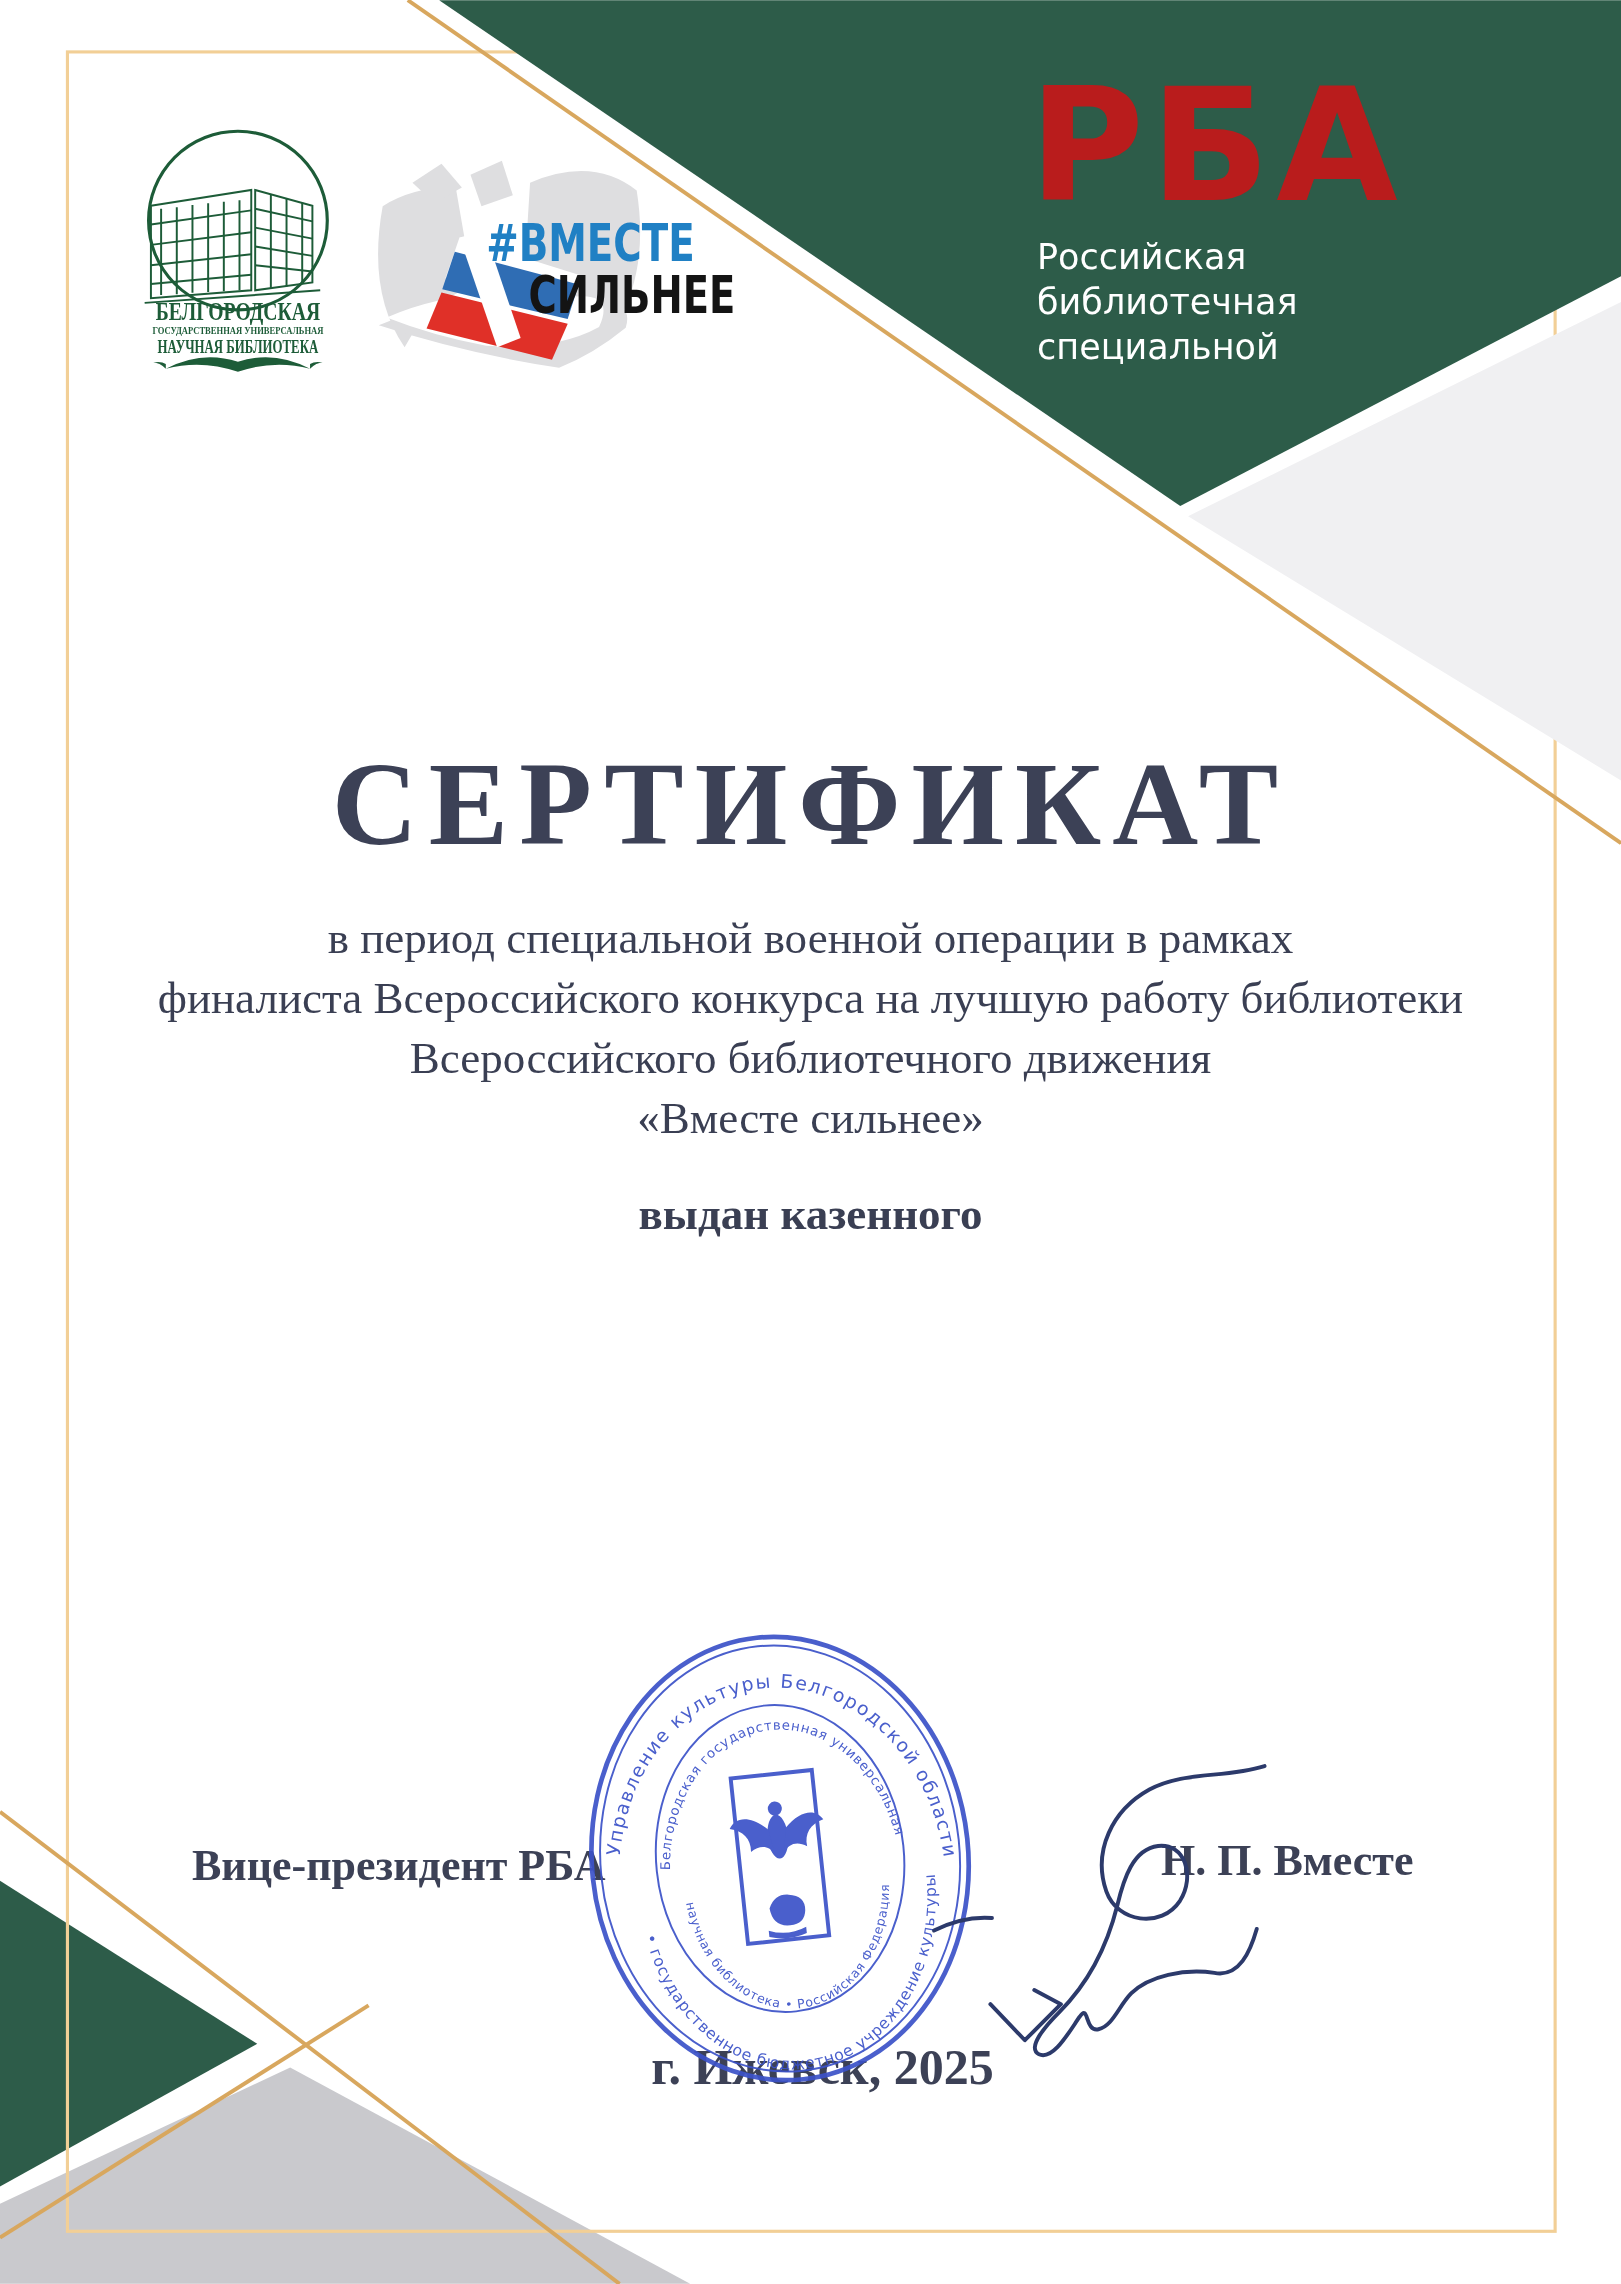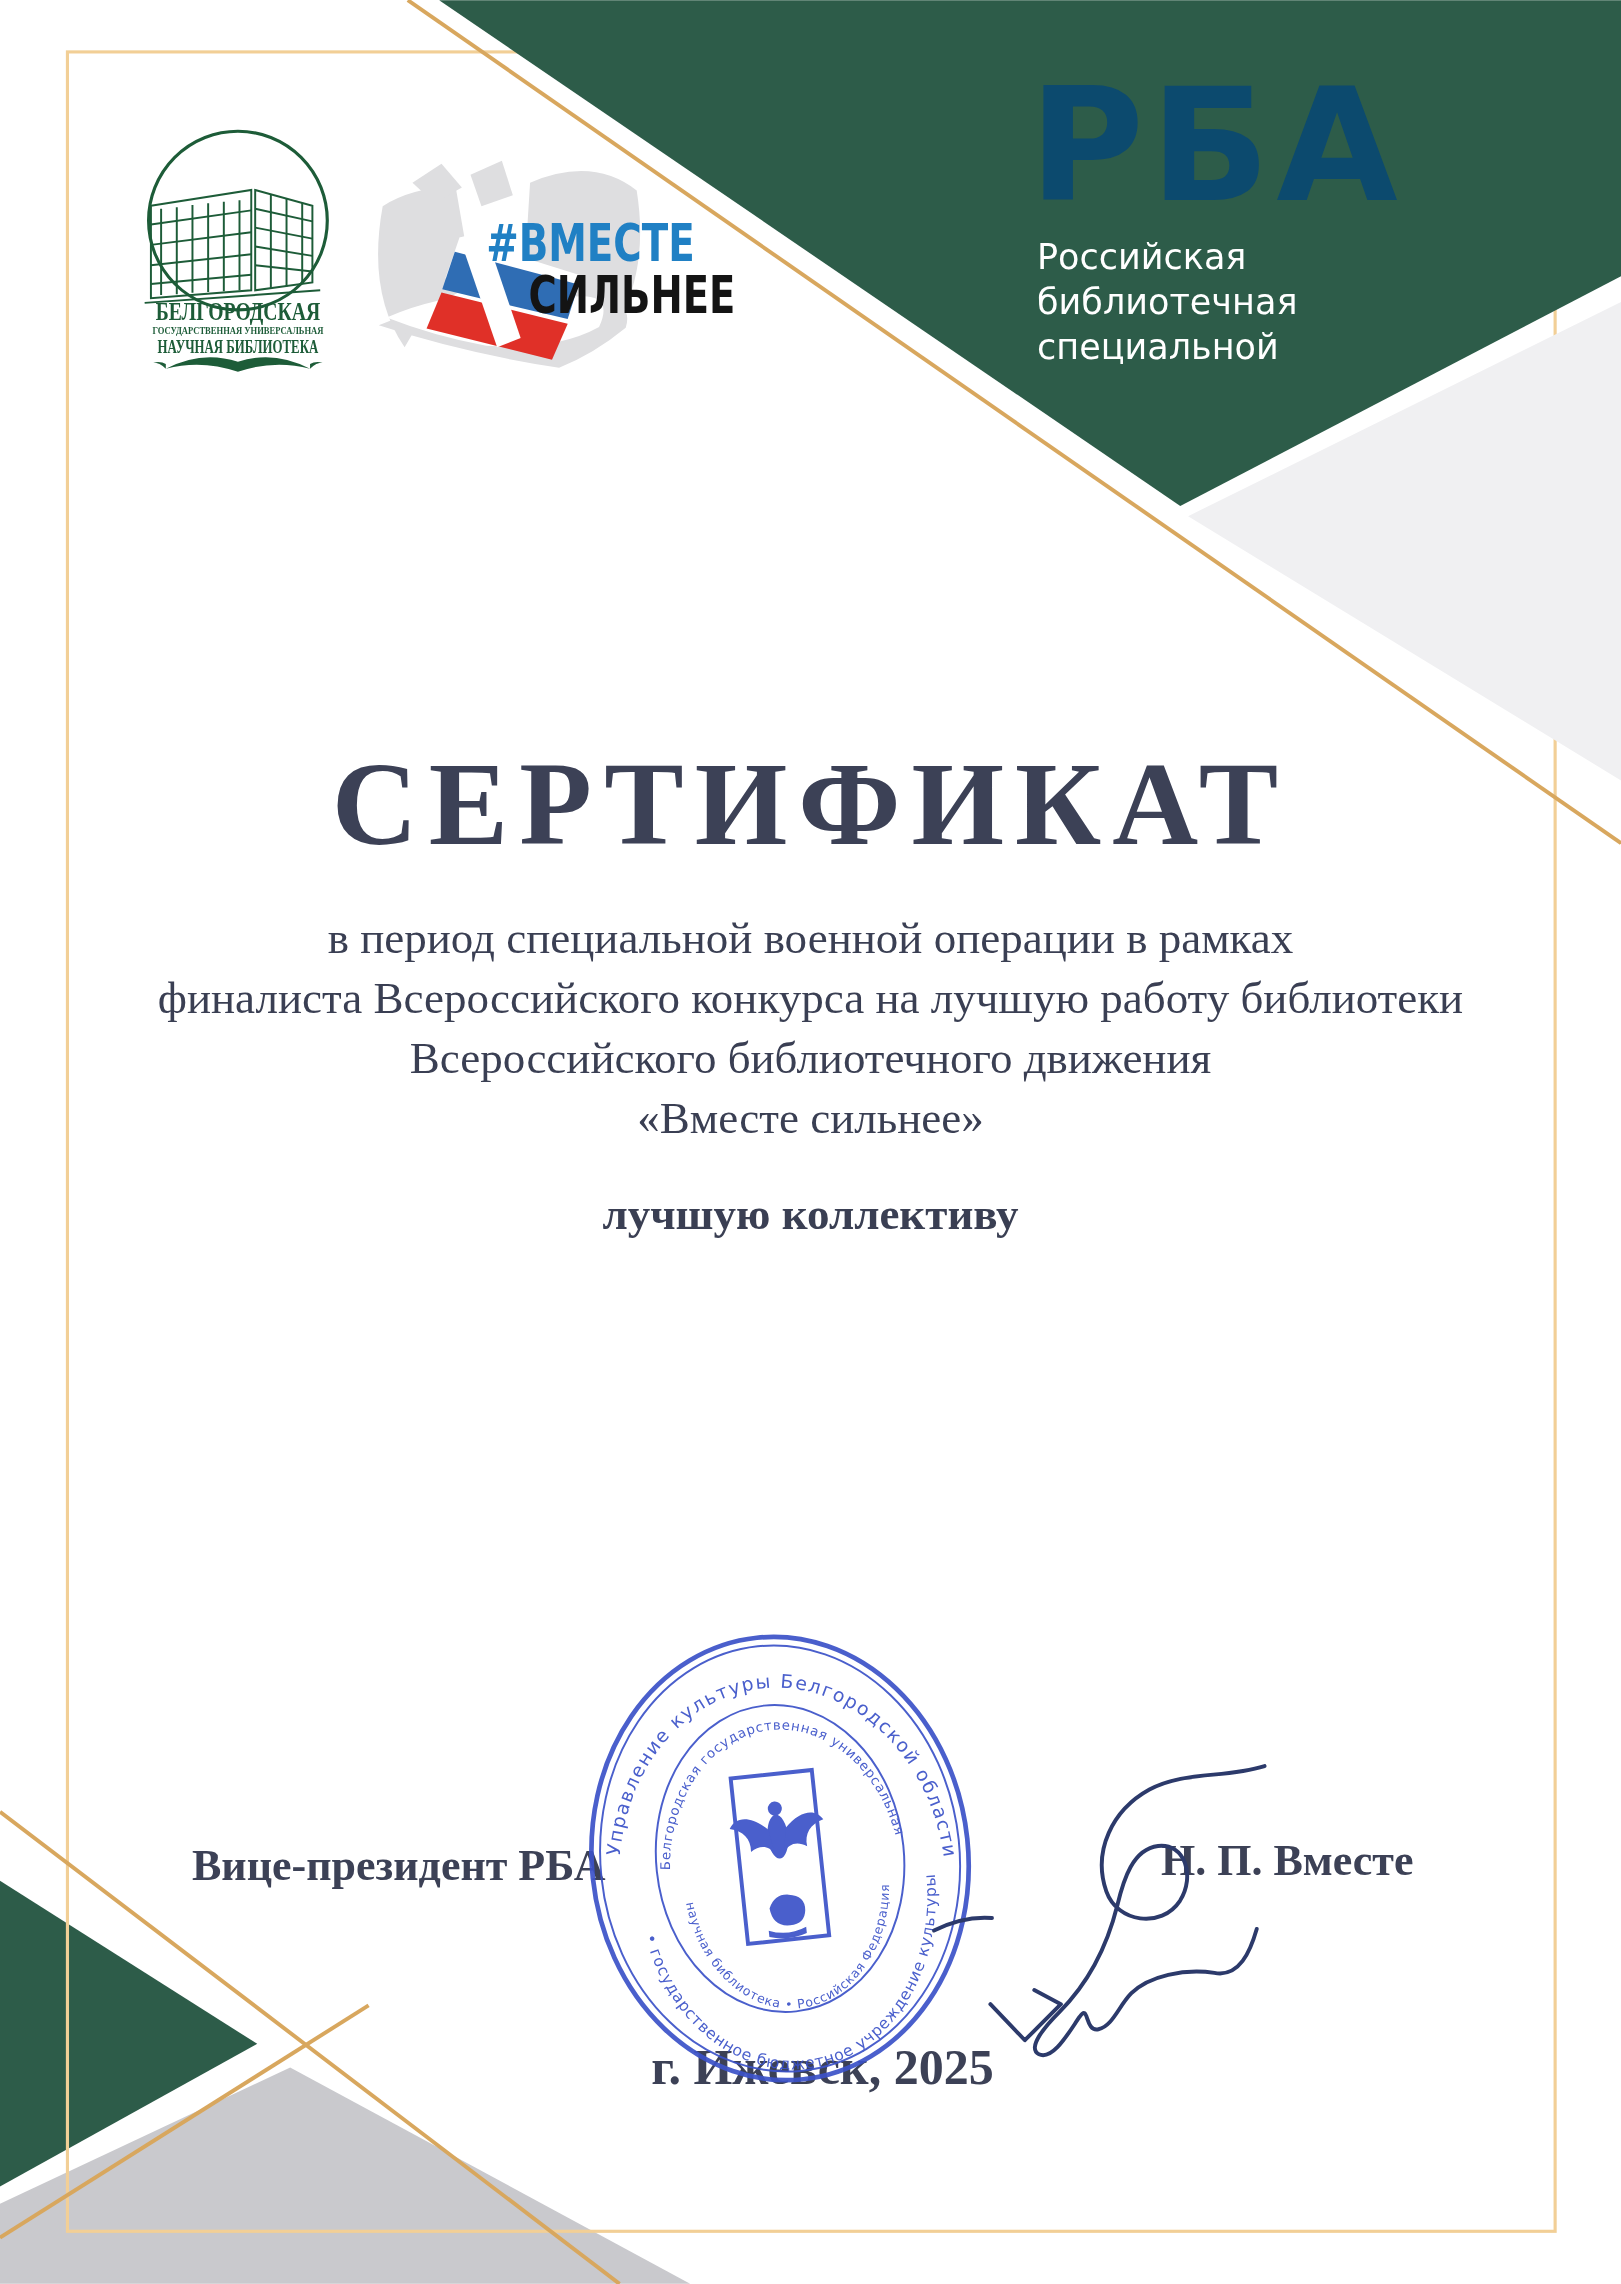--- a/index.html
+++ b/index.html
@@ -17,21 +17,21 @@
   }
   .subtitle{top:908px; font-size:45px; line-height:60px; color:#3a3f53;}
   .awarded{top:1179px; font-size:45px; line-height:71px; color:#3a3f53;}
   .awarded .b{font-weight:bold;}
   .role-label{left:192px; top:1840px; font-size:44px; font-weight:bold; white-space:nowrap;}
   .signer-name{left:1161px; top:1835px; font-size:44px; font-weight:bold; white-space:nowrap;}
   .place-year{left:23.5px; width:1598px; top:2038px; text-align:center; font-size:50px; font-weight:bold; white-space:nowrap;}
 
   
   .rba-abbr{
-    left:1029px; top:67px; color:#0c4a6e; font-family:"DejaVu Sans", sans-serif;
+    left:1029px; top:67px; color:#b91c1c; font-family:"DejaVu Sans", sans-serif;
     font-weight:bold; font-size:157px; letter-spacing:6.3px; line-height:1;
   }
   .rba-sub{
     left:1037px; top:235px; color:#ffffff; font-family:"DejaVu Sans", sans-serif;
     font-weight:normal; font-size:35px; line-height:45px;
   }
   svg text{user-select:none;}
 </style>
 </head>
 <body>
@@ -103,21 +103,21 @@
   <div class="abs centered title">СЕРТИФИКАТ</div>
 
   <div class="abs centered subtitle">
     <div>в период специальной военной операции в рамках</div>
     <div>финалиста Всероссийского конкурса на лучшую работу библиотеки</div>
     <div>Всероссийского библиотечного движения</div>
     <div>«Вместе сильнее»</div>
   </div>
 
   <div class="abs centered awarded">
-    <div class="b">лучшую коллективу</div>
+    <div class="b">выдан казенного</div>
   </div>
 
   <div class="abs role-label">Вице-президент РБА</div>
   <div class="abs signer-name">Н. П. Вместе</div>
   <div class="abs place-year">г. Ижевск, 2025</div>
 
   <svg class="abs" style="left:584px; top:1631px;" width="400" height="455" viewBox="0 0 510 580">
     <defs>
       <path id="arcOuterTop" d="M 42,320 A 208,248 0 0 1 458,320"></path>
       <path id="arcOuterBot" d="M 66,330 A 184,224 0 0 0 444,330"></path>

